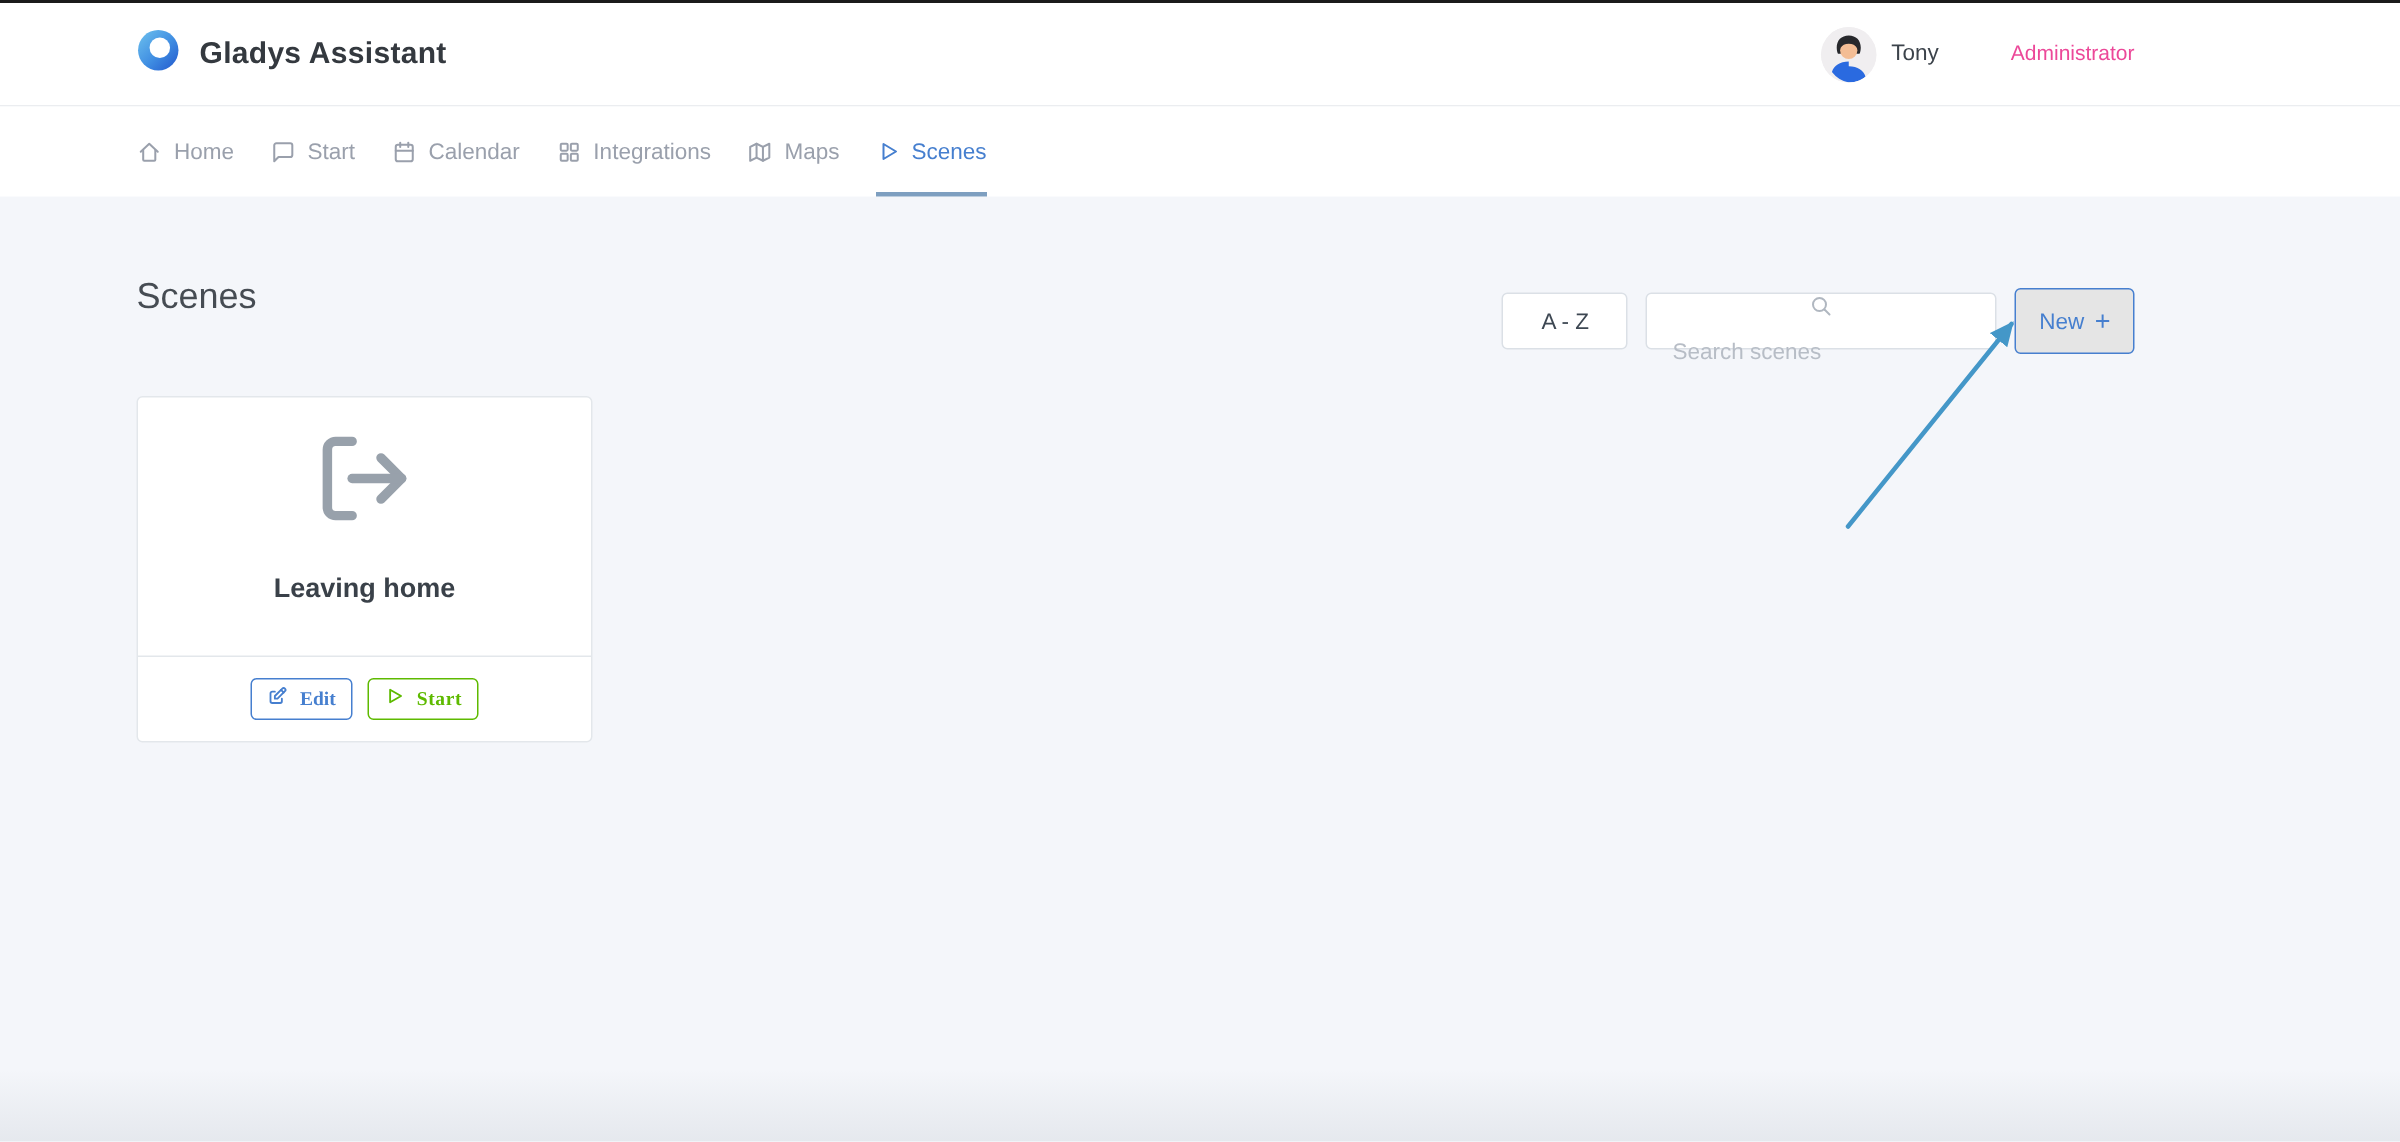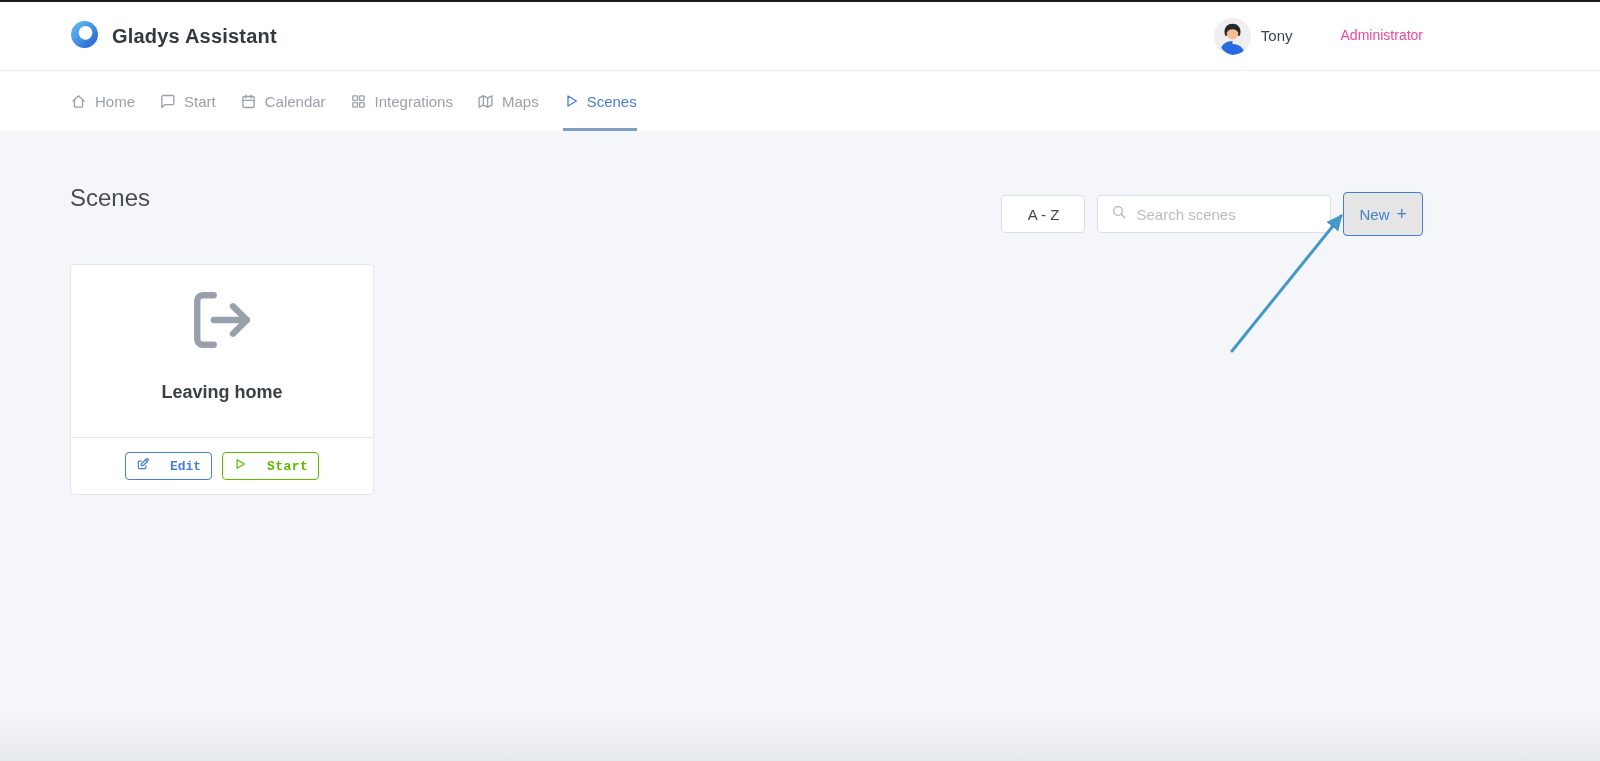--- a/index.html
+++ b/index.html
@@ -6,21 +6,21 @@
   html,body { width:1600px; height:761px; overflow:hidden; }
   body {
     font-family:"Liberation Sans", sans-serif;
     background:#f4f6fa;
     color:#454b52;
     position:relative;
   }
   .top-edge { height:2px; background:#1b1b1b; }
 
   
-  .shell { padding-left:70px; padding-right:177px; }
+  .shell { padding-left:91px; padding-right:177px; }
   .header {
     background:#fff; height:69px;
     display:flex; align-items:center;
     border-bottom:1px solid #ebedf0;
   }
   .brand { display:flex; align-items:center; gap:13px; }
   .brand-title { font-size:20px; font-weight:700; color:#34393f; letter-spacing:.2px; }
   .spacer { flex:1; }
   .user-chip { display:flex; align-items:center; gap:10px; cursor:pointer; }
   .avatar { width:37px; height:37px; border-radius:50%; overflow:hidden; background:#f0eef0; flex:none; }
@@ -50,21 +50,21 @@
   .controls { display:flex; align-items:center; gap:12px;margin-top:32px; }
   .sort-box {
     width:84px; height:38px; background:#fff;
     border:1px solid #dbe0e6; border-radius:4px;
     display:flex; align-items:center; justify-content:center;
     font-size:15px; color:#3d4752; cursor:pointer;
   }
   .search-box {
     width:234px; height:38px; background:#fff;
     border:1px solid #dbe0e6; border-radius:4px;
-    display:flex; align-items:center; gap:9px; padding:0 13px;
+    display:flex; align-items:center; gap:9px; padding:0 13px;flex-direction:column;
   }
   .search-box input {
     border:none; outline:none; flex:1; min-width:0;
     font-family:inherit; font-size:15px; color:#3d4752; background:transparent;
   }
   .search-box input::placeholder { color:#b7bdc6; }
   .new-btn {
     height:44px; padding:0 15px;
     background:#e5e5e5; border:1px solid #467fcf; border-radius:4px;
     color:#467fcf; font-family:inherit; font-size:15px; font-weight:500;
@@ -83,22 +83,22 @@
     padding-bottom:34px;
   }
   .scene-icon { margin-bottom:25px; }
   .scene-name { font-size:18px; font-weight:700; color:#3a4149; }
   .scene-footer {
     border-top:1px solid #e3e7eb; height:57px;
     display:flex; align-items:center; justify-content:center; gap:10px;
   }
   .chip-btn {
     height:28px; padding:0 10px; background:#fff; border-radius:4px;
-    font-family:Liberation Mono, monospace; font-size:13px; font-weight:700;
-    display:flex; align-items:center; gap:20px; cursor:pointer;
+    font-family:Liberation Serif, serif; font-size:13px; font-weight:700;
+    display:flex; align-items:center; gap:8px; cursor:pointer;
   }
   .chip-btn.edit { border:1px solid #467fcf; color:#467fcf; }
   .chip-btn.start { border:1px solid #5eba00; color:#5eba00; letter-spacing:.4px; }
 
   
   #annotation-layer {
     position:absolute; inset:0; width:1600px; height:761px;
     pointer-events:none; z-index:5;
   }
   #annotation-layer .arrow { stroke:var(--arrow-color,#4497c8); }

